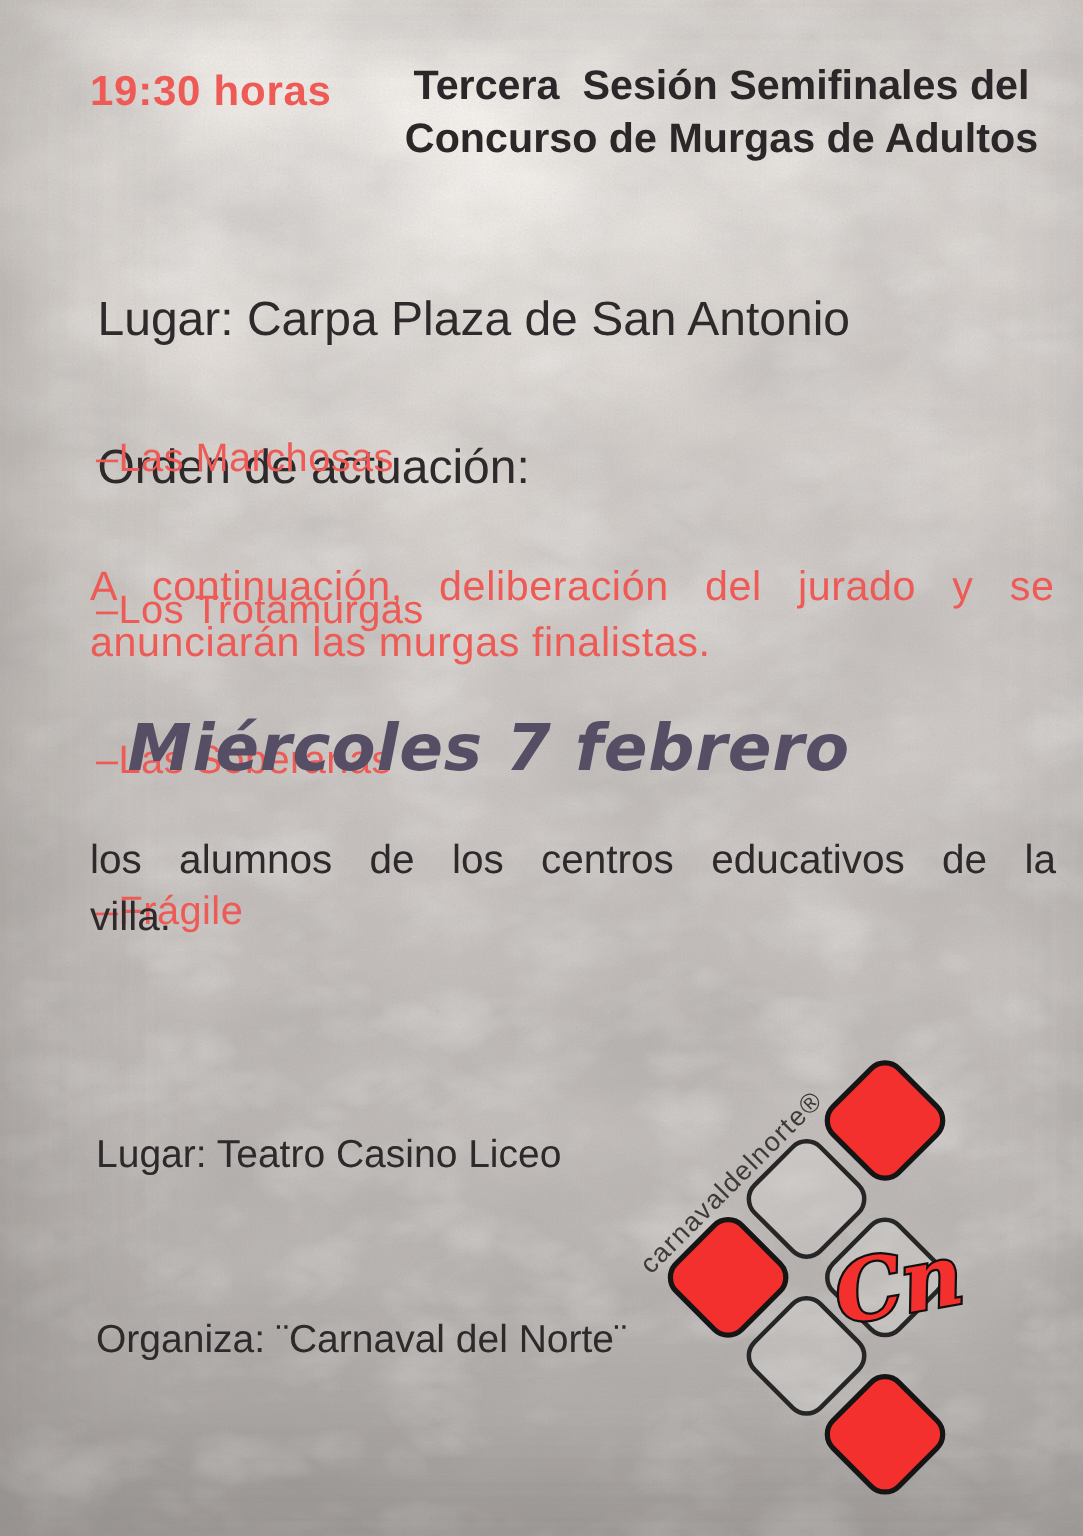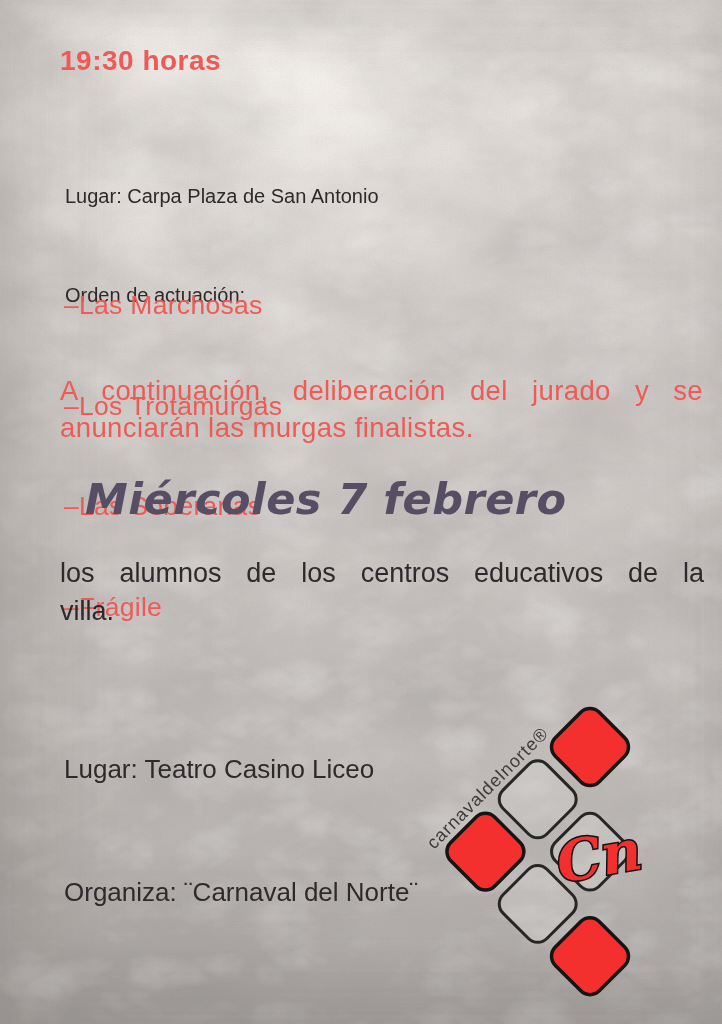--- a/index.html
+++ b/index.html
@@ -26,22 +26,22 @@
     font-size:28px;font-weight:600;letter-spacing:0.5px;
     color:#ee5a55;white-space:pre;
   }
   .title{
     position:absolute;left:256px;top:39px;width:450px;
     font-size:27.5px;font-weight:700;line-height:35px;
     text-align:center;color:#2b2628;
   }
   .title .tl{white-space:pre;}
   .block1{
-    position:absolute;left:65px;top:114px;
-    font-size:20px;line-height:33px;color:#2e292b;white-space:pre;
+    position:absolute;left:65px;top:130px;
+    font-size:32px;line-height:33px;color:#2e292b;white-space:pre;
   }
   .lineup{
     position:absolute;left:64px;top:222px;
     font-size:26.5px;line-height:33.5px;letter-spacing:0.3px;
     color:#ee5a55;white-space:pre;
   }
   .after{
     position:absolute;left:60px;top:372px;width:643px;
     font-size:27.5px;line-height:37px;letter-spacing:0.4px;
     color:#ee5a55;
@@ -101,20 +101,24 @@
     <rect width="722" height="1024" filter="url(#blotch)" opacity="0.35"></rect>
     <rect width="722" height="1024" filter="url(#veins)" opacity="0.30"></rect>
     <rect width="722" height="1024" filter="url(#grain)" opacity="0.12"></rect>
   </svg>
   <div class="vignette"></div>
 
   <div class="content">
 
     <div class="time1">19:30 horas</div>
 
+    <div class="title">
+      <div class="tl">Tercera  Sesión Semifinales del</div>
+      <div class="tl">Concurso de Murgas de Adultos</div>
+    </div>
 
     <div class="block1">
       <div>Lugar: Carpa Plaza de San Antonio</div>
       <div>Orden de actuación:</div>
     </div>
 
     <div class="lineup">
       <div>–Las Marchosas</div>
       <div>–Los Trotamurgas</div>
       <div>–Las Soberanas</div>

